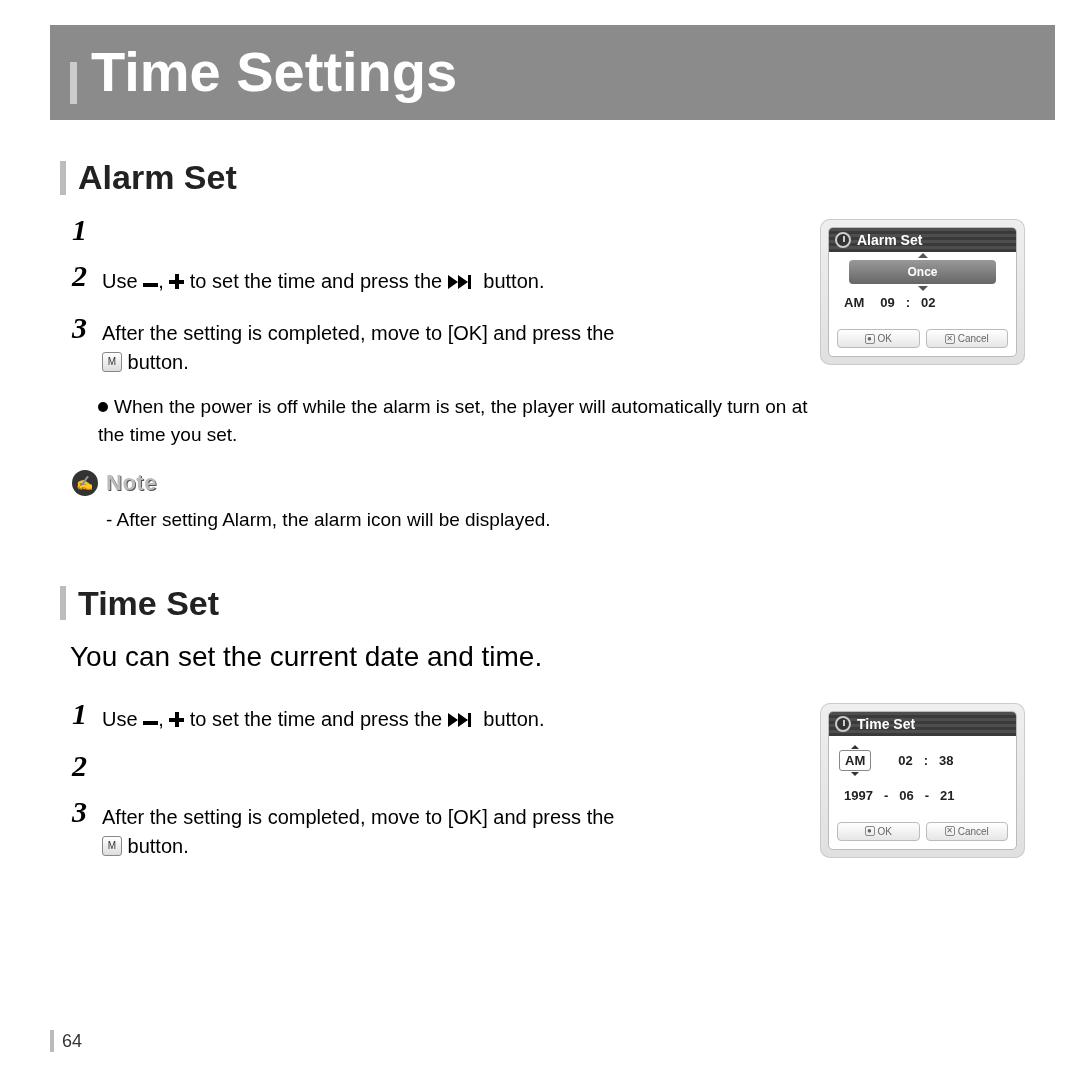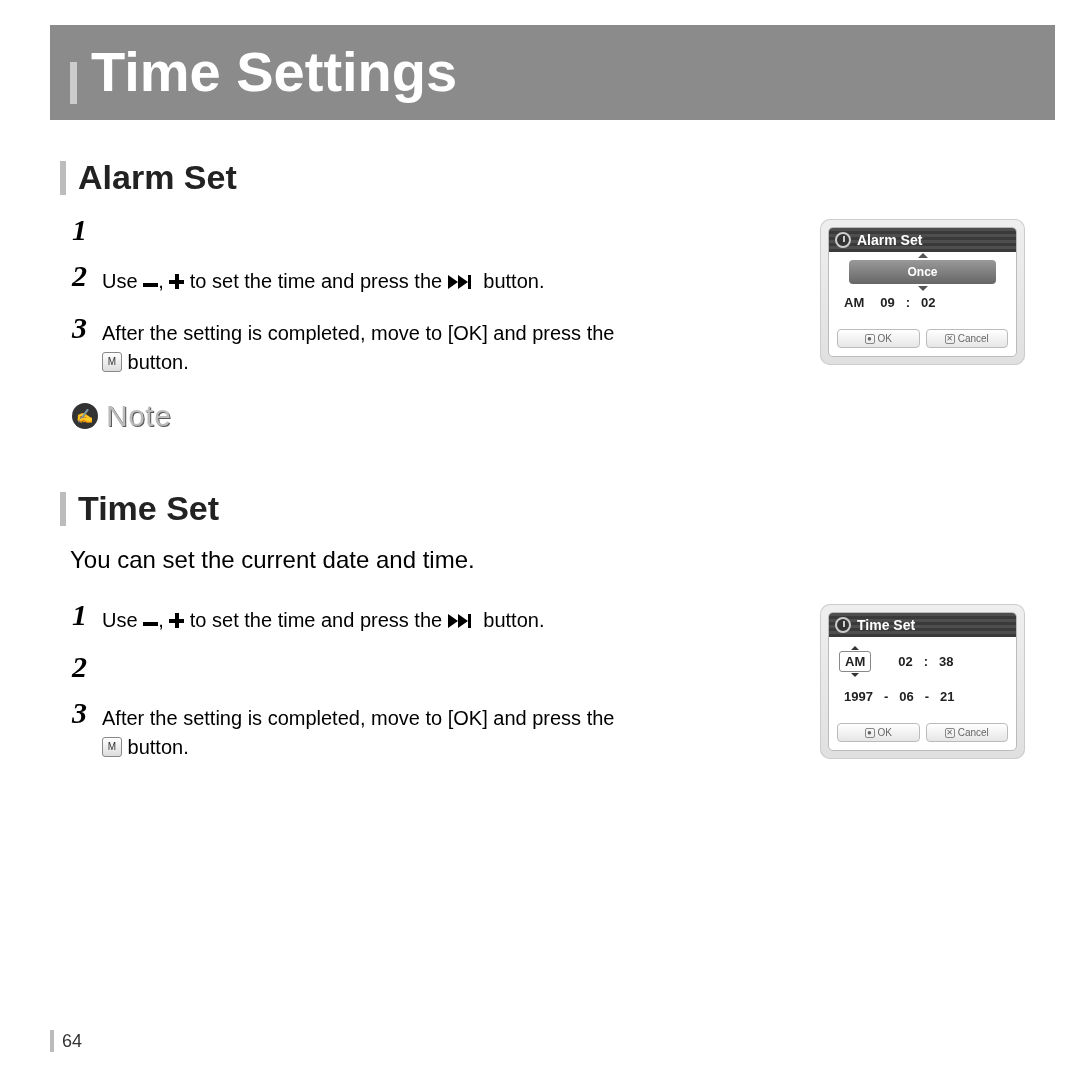--- a/index.html
+++ b/index.html
@@ -115,30 +115,30 @@
     margin-right:6px; position:relative; top:-1px;
   }
   .note-row {
     display:flex; align-items:center; margin-top:22px; margin-bottom:10px; padding-left:12px;
   }
   .note-icon {
     width:26px; height:26px; border-radius:50%; background:#333; color:#fff;
     display:flex; align-items:center; justify-content:center; font-size:14px; margin-right:8px;
   }
   .note-label {
-    font-size:30px; font-weight:normal; color:#bcbcbc;
+    font-size:22px; font-weight:bold; color:#bcbcbc;
     text-shadow: 1px 1px 0 #555;
     letter-spacing:0.5px;
   }
   .note-item {
     font-size:19px; line-height:1.45; padding-left:46px; margin-bottom:4px;
   }
   .note-item::before { content:"- "; }
   .intro-line {
-    font-size:24px; padding-left:10px; margin-bottom:26px;
+    font-size:28px; padding-left:10px; margin-bottom:26px;
   }
   .page-num {
     position:absolute; bottom:28px; left:50px; font-size:18px; color:#333;
     display:flex; align-items:center;text-align:center;
   }
   .page-num .bar { width:4px; height:22px; background:#bbb; margin-right:8px;}
 
   
   .device {
     width: 205px;
@@ -223,25 +223,29 @@
 
     <div class="step">
       <span class="step-num">3</span>
       <span class="step-text">
         <span>After the setting is completed, move to [OK] and press the </span><br>
         <span class="m-btn">M</span>
         <span> button.</span>
       </span>
     </div>
 
+    <div class="bullet-line">
+      <span class="dot"></span><span>When the power is off while the alarm is set, the player will automatically turn on at the time you set.</span>
+    </div>
 
     <div class="note-row">
       <span class="note-icon">✍</span>
       <span class="note-label">Note</span>
     </div>
+    <div class="note-item">After setting Alarm, the alarm icon will be displayed.</div>
   </div>
 
   <div class="right-col">
     <div class="device">
       <div class="device-inner">
         <div class="dev-header">
           <span class="clock"></span>
           <span>Alarm Set</span>
         </div>
         <div class="dev-body">

